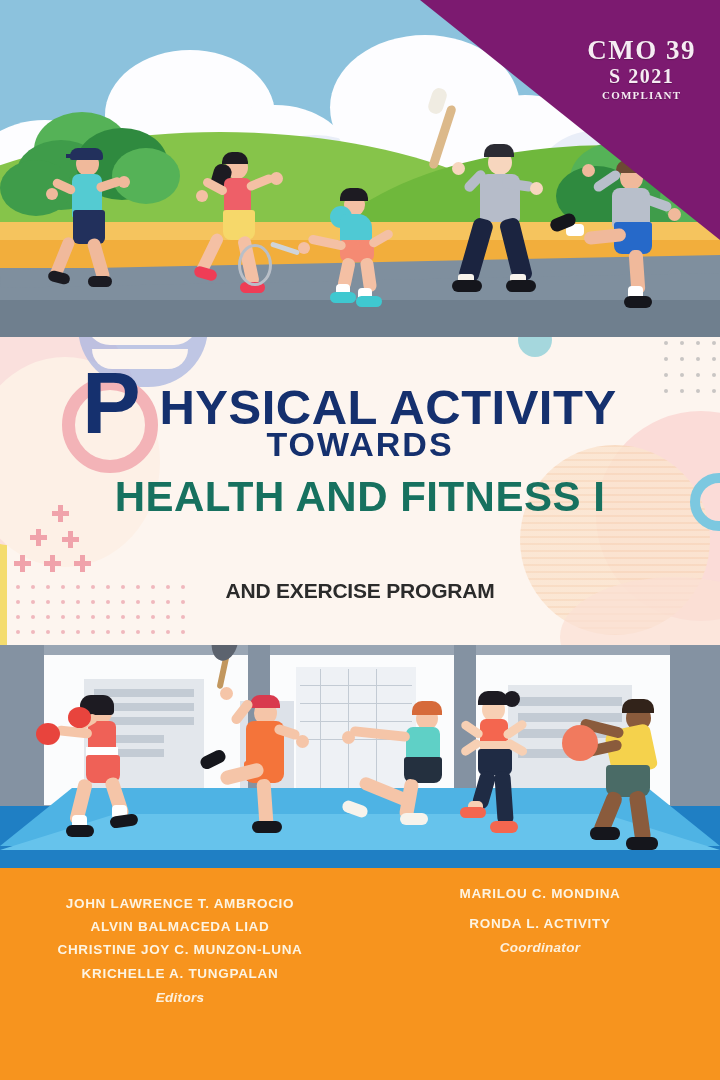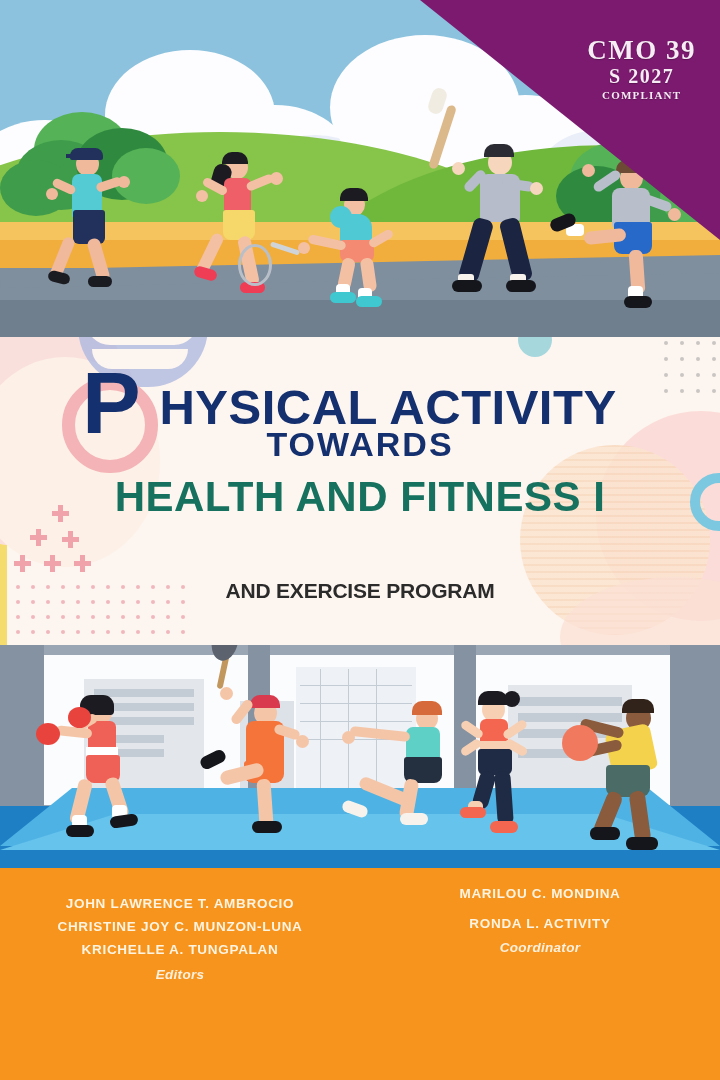--- a/index.html
+++ b/index.html
@@ -277,21 +277,21 @@
       <div class="pt" style="left:48px;top:138px;width:28px;height:12px;background:#15161c;border-radius:6px;"></div>
 
       <div class="pt" style="left:8px;top:72px;width:42px;height:13px;background:#f0b99b;border-radius:7px;transform:rotate(-6deg);"></div>
       <div class="pt" style="left:-10px;top:66px;width:18px;height:12px;background:#fff;border-radius:4px;"></div>
       <div class="pt" style="left:-26px;top:58px;width:26px;height:13px;background:#15161c;border-radius:6px;transform:rotate(-22deg);"></div>
     </div>
 
     <div class="purple-corner"></div>
     <div class="cmo">
       <div class="l1">CMO 39</div>
-      <div class="l2">S 2027</div>
+      <div class="l2">S 2021</div>
       <div class="l3">COMPLIANT</div>
     </div>
   </div>
 
   <div class="band">
     <div class="yellow-strip"></div>
 
     <div class="deco circ" style="left:-90px;top:-40px;width:230px;height:250px;background:#fae0dd;"></div>
     <div class="deco circ" style="left:-30px;top:20px;width:190px;height:210px;background:#fdf0e6;"></div>
     <div class="deco" style="left:78px;top:-24px;width:130px;height:74px;background:#aab5e0;border-radius:0 0 60px 60px;opacity:.75;"></div>
@@ -523,20 +523,21 @@
       <div class="pt" style="left:30px;top:100px;width:16px;height:46px;background:#8a5b3c;border-radius:7px;transform:rotate(22deg);"></div>
       <div class="pt" style="left:20px;top:136px;width:30px;height:13px;background:#15161c;border-radius:6px;"></div>
       <div class="pt" style="left:62px;top:100px;width:16px;height:52px;background:#8a5b3c;border-radius:7px;transform:rotate(-8deg);"></div>
       <div class="pt" style="left:56px;top:146px;width:32px;height:13px;background:#15161c;border-radius:6px;"></div>
     </div>
   </div>
 
   <div class="footer">
     <div class="fcol left">
       <div class="nm">JOHN LAWRENCE T. AMBROCIO</div>
+      <div class="nm">ALVIN BALMACEDA LIAD</div>
       <div class="nm">CHRISTINE JOY C. MUNZON-LUNA</div>
       <div class="nm">KRICHELLE A. TUNGPALAN</div>
       <div class="role">Editors</div>
     </div>
     <div class="fcol right">
       <div class="grp">
         <div class="nm">MARILOU C. MONDINA</div>
       </div>
       <div class="grp">
         <div class="nm">RONDA L. ACTIVITY</div>

